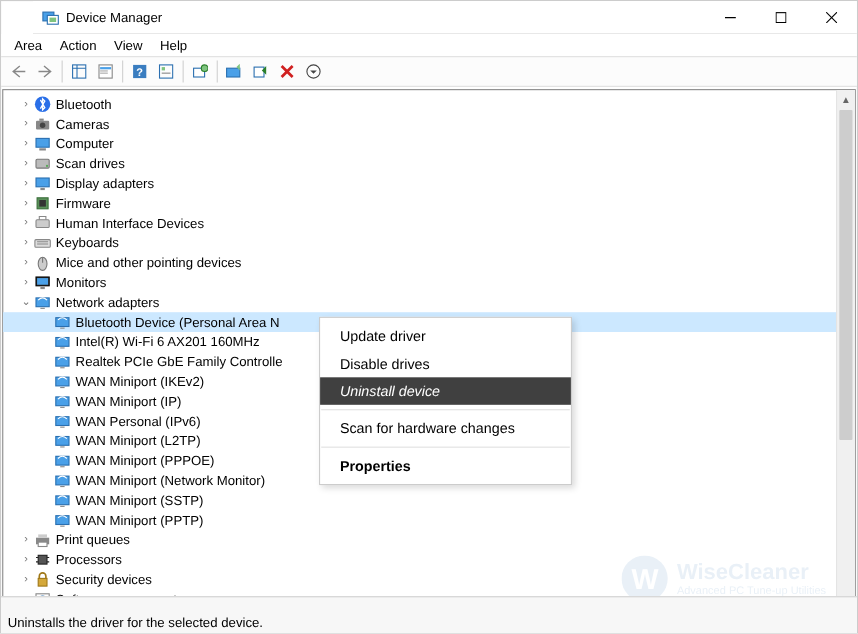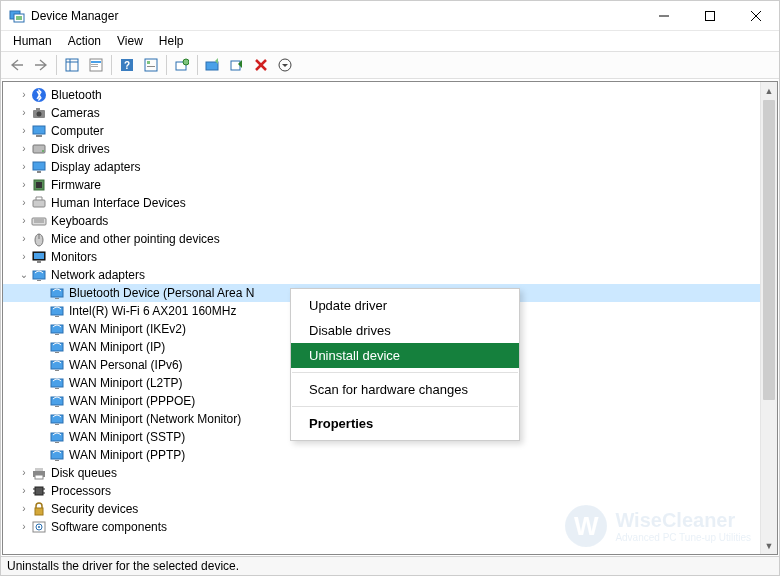--- a/index.html
+++ b/index.html
@@ -1,19 +1,19 @@
 <!DOCTYPE html>
 <html><head>
 <meta charset="utf-8">
 <style>
 * { box-sizing: border-box; margin: 0; padding: 0; }
 body { font-family: "Segoe UI", Tahoma, sans-serif; font-size: 12px; background: #fff; width: 780px; height: 576px; overflow: hidden; position: relative; border: 1px solid #ccc; }
 
 
-.titlebar { height: 30px; display: flex; align-items: center; padding: 0 0 0 8px; background: #fff; border-bottom: 1px solid #e8e8e8; }
+.titlebar { height: 30px; display: flex; align-items: center; padding: 0 0 0 8px; background: #fff; border-bottom: 1px solid #e8e8e8; margin-left: 29px; }
 .titlebar .app-icon { width: 16px; height: 16px; margin-right: 6px; }
 .titlebar .title { font-size: 12px; flex: 1; }
 .win-controls { display: flex; height: 100%; }
 .win-btn { width: 46px; height: 30px; display: flex; align-items: center; justify-content: center; }
 
 
 .menubar { height: 20px; display: flex; align-items: center; padding: 0 4px; background: #fff; font-size: 12px; }
 .menubar span { padding: 2px 8px; }
 
 
@@ -27,26 +27,26 @@
 .row { display: flex; align-items: center; height: 18px; white-space: nowrap; }
 .arrow { width: 14px; display: inline-flex; justify-content: center; color: #777; font-size: 10px; }
 .ticon { width: 16px; height: 16px; margin-right: 4px; display: inline-flex; align-items: center; justify-content: center; }
 .row.sel { background: #cce8ff; }
 .row.category { padding-left: 14px; }
 .row.child { padding-left: 46px; }
 
 
 .ctxmenu { position: absolute; left: 289px; top: 287px; width: 230px; background: #fff; border: 1px solid #ccc; box-shadow: 3px 3px 6px rgba(0,0,0,0.15); padding: 4px 0; font-size: 13px; }
 .ctxitem { padding: 5px 18px; }
-.ctxitem.hl { background: #15803d; color: #fff; }
+.ctxitem.hl { background: #404040; color: #fff; font-style: italic; }
 .ctxsep { height: 1px; background: #e0e0e0; margin: 4px 1px; }
 .ctxitem.bold { font-weight: 600; }
 
 
-.statusbar { position: absolute; bottom: 0; left: 0; right: 0; height: 19px; border-top: 1px solid #d0d0d0; padding: 2px 6px; font-size: 12px; background: #f7f7f7; }
+.statusbar { position: absolute; bottom: 0; left: 0; right: 0; height: 19px; border-top: 1px solid #d0d0d0; padding: 16px 6px; font-size: 12px; background: #f7f7f7; }
 
 
 .vscroll { position: absolute; right: 0; top: 0; bottom: 0; width: 17px; background: #f0f0f0; border-left: 1px solid #e4e4e4; }
 .vscroll .sbtn { height: 17px; display: flex; align-items: center; justify-content: center; color: #666; font-size: 9px; }
 .vscroll .thumb { position: absolute; left: 2px; right: 2px; top: 18px; height: 300px; background: #cdcdcd; border-radius: 1px; }
 
 
 .watermark { position: absolute; right: 28px; bottom: 28px; opacity: 0.10; display: flex; align-items: center; gap: 8px; pointer-events: none; }
 .watermark .wcirc { width: 42px; height: 42px; border-radius: 50%; background: #2a6fb0; display: flex; align-items: center; justify-content: center; color: #fff; font-size: 26px; font-weight: bold; }
 .watermark .wtxt { color: #2a6fb0; }
@@ -82,21 +82,21 @@
     <div class="win-btn close">
         <svg width="10" height="10">
           <line x1="0" y1="0" x2="10" y2="10" stroke="#000"></line>
           <line x1="10" y1="0" x2="0" y2="10" stroke="#000"></line>
         </svg>
       </div>
   </div>
 </div>
 
 <div class="menubar">
-  <span>Human</span>
+  <span>Area</span>
   <span>Action</span>
   <span>View</span>
   <span>Help</span>
 </div>
 
 <div class="toolbar">
   <div class="tbtn">
       <svg width="14" height="12">
         <path d="M8 1 L2 6 L8 11 M2 6 H13" stroke="#888" fill="none" stroke-width="1.3"></path>
       </svg>
@@ -204,21 +204,21 @@
         <span>Computer</span>
       </div>
       <div class="row category">
         <span class="arrow">›</span>
         <span class="ticon">
           <svg class="dev-ico" viewBox="0 0 16 16">
             <rect x="2" y="4" width="12" height="8" rx="1" fill="#bbb" stroke="#777"></rect>
             <circle cx="12" cy="10" r="1" fill="#5a5"></circle>
           </svg>
         </span>
-        <span>Disk drives</span>
+        <span>Scan drives</span>
       </div>
       <div class="row category">
         <span class="arrow">›</span>
         <span class="ticon">
           <svg class="dev-ico" viewBox="0 0 16 16">
             <rect x="2" y="3" width="12" height="8" fill="#4aa0e8" stroke="#2a6fb0"></rect>
             <rect x="6" y="12" width="4" height="2" fill="#888"></rect>
           </svg>
         </span>
         <span>Display adapters</span>
@@ -307,20 +307,30 @@
         <span>Intel(R) Wi-Fi 6 AX201 160MHz</span>
       </div>
       <div class="row child">
         <span class="ticon">
           <svg class="dev-ico" viewBox="0 0 16 16">
             <rect x="2" y="4" width="12" height="8" fill="#4aa0e8" stroke="#2a6fb0"></rect>
             <rect x="6" y="13" width="4" height="1" fill="#888"></rect>
             <path d="M4 6 Q8 2 12 6" stroke="#fff" fill="none"></path>
           </svg>
         </span>
+        <span>Realtek PCIe GbE Family Controlle</span>
+      </div>
+      <div class="row child">
+        <span class="ticon">
+          <svg class="dev-ico" viewBox="0 0 16 16">
+            <rect x="2" y="4" width="12" height="8" fill="#4aa0e8" stroke="#2a6fb0"></rect>
+            <rect x="6" y="13" width="4" height="1" fill="#888"></rect>
+            <path d="M4 6 Q8 2 12 6" stroke="#fff" fill="none"></path>
+          </svg>
+        </span>
         <span>WAN Miniport (IKEv2)</span>
       </div>
       <div class="row child">
         <span class="ticon">
           <svg class="dev-ico" viewBox="0 0 16 16">
             <rect x="2" y="4" width="12" height="8" fill="#4aa0e8" stroke="#2a6fb0"></rect>
             <rect x="6" y="13" width="4" height="1" fill="#888"></rect>
             <path d="M4 6 Q8 2 12 6" stroke="#fff" fill="none"></path>
           </svg>
         </span>
@@ -388,21 +398,21 @@
       </div>
       <div class="row category">
         <span class="arrow">›</span>
         <span class="ticon">
           <svg class="dev-ico" viewBox="0 0 16 16">
             <rect x="2" y="6" width="12" height="6" fill="#888"></rect>
             <rect x="4" y="3" width="8" height="3" fill="#ccc"></rect>
             <rect x="4" y="10" width="8" height="4" fill="#fff" stroke="#888"></rect>
           </svg>
         </span>
-        <span>Disk queues</span>
+        <span>Print queues</span>
       </div>
       <div class="row category">
         <span class="arrow">›</span>
         <span class="ticon">
           <svg class="dev-ico" viewBox="0 0 16 16">
             <rect x="4" y="4" width="8" height="8" fill="#555" stroke="#222"></rect>
             <line x1="2" y1="6" x2="4" y2="6" stroke="#222"></line>
             <line x1="2" y1="10" x2="4" y2="10" stroke="#222"></line>
             <line x1="12" y1="6" x2="14" y2="6" stroke="#222"></line>
             <line x1="12" y1="10" x2="14" y2="10" stroke="#222"></line>

